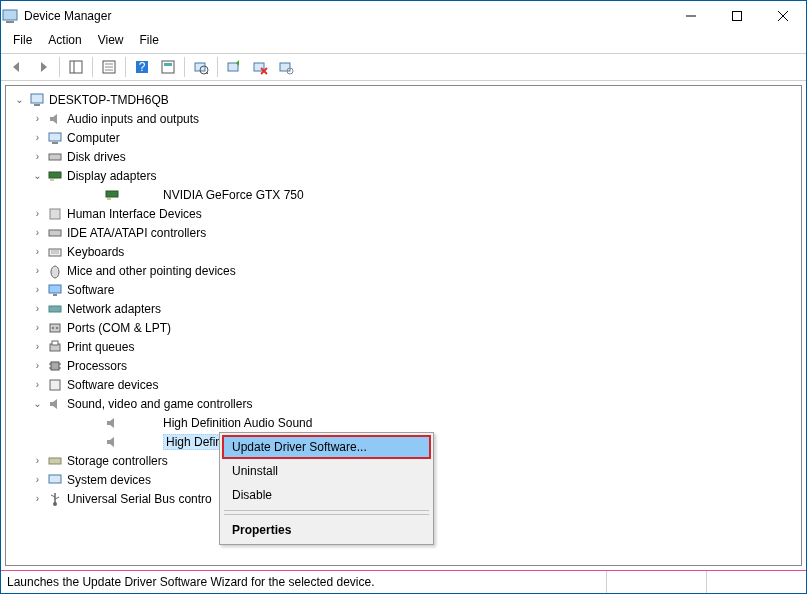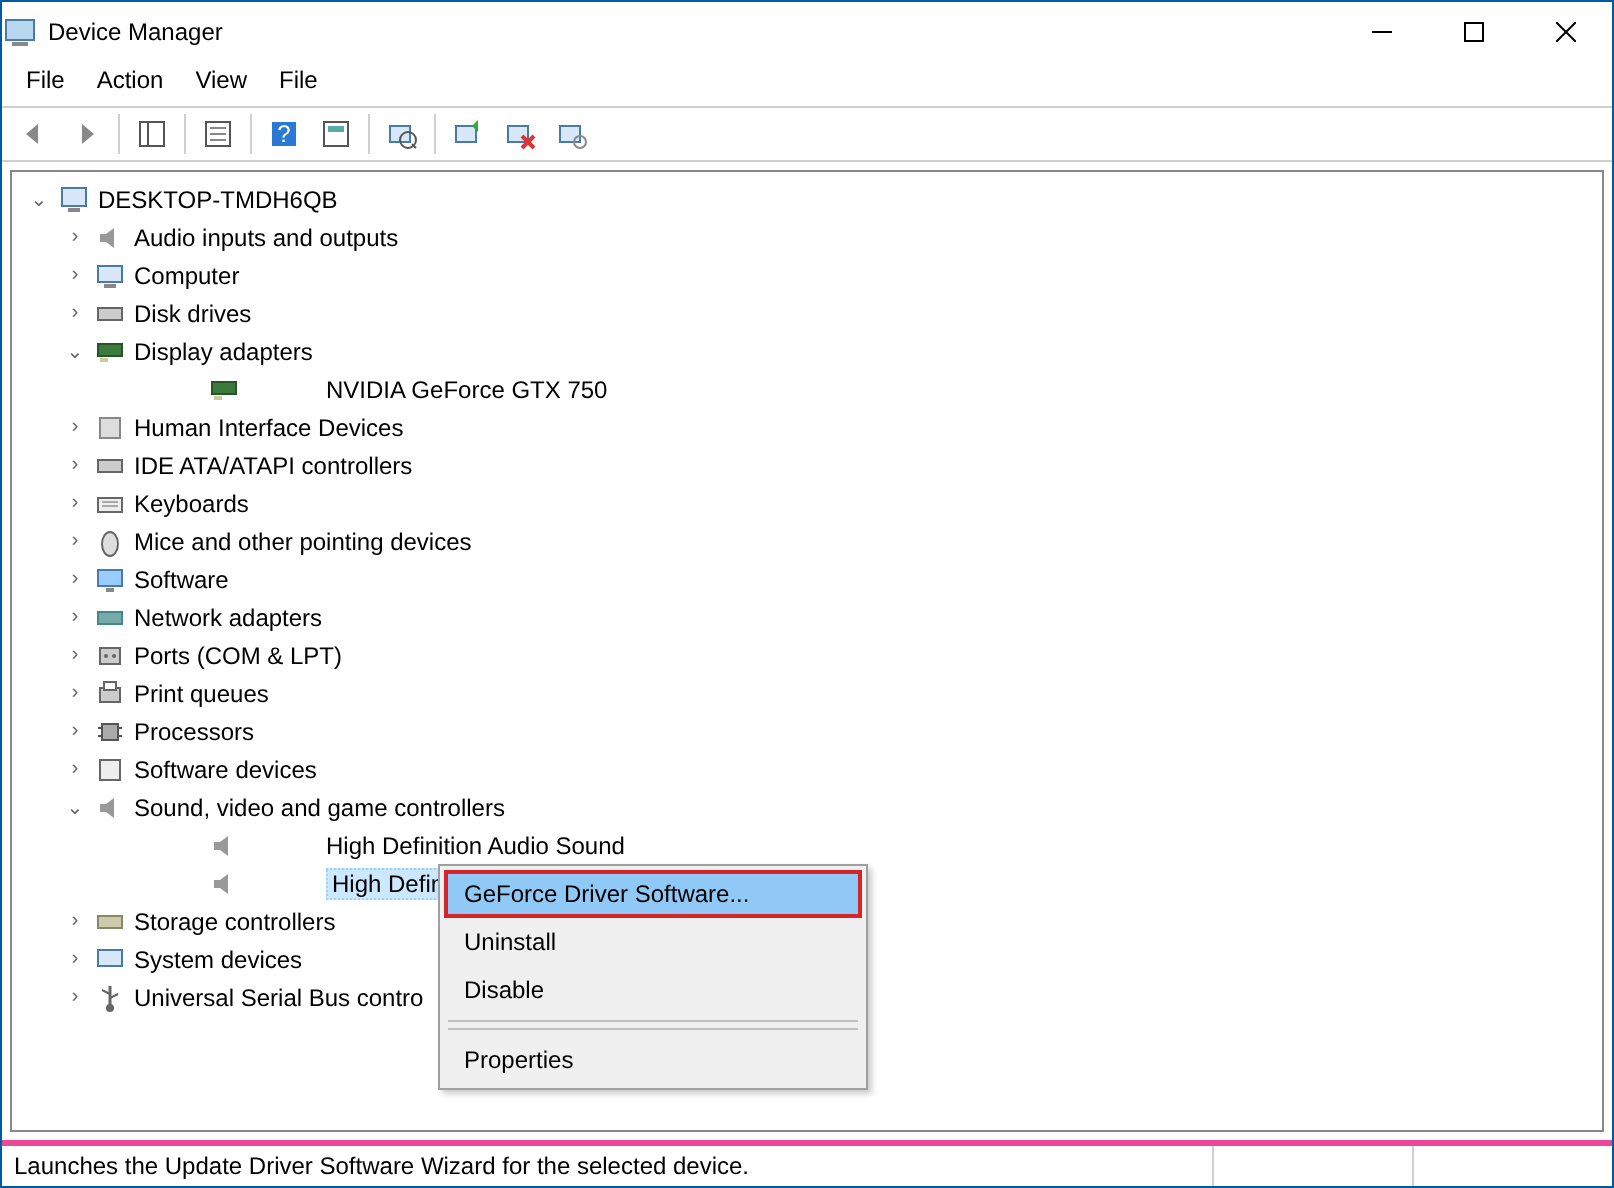--- a/index.html
+++ b/index.html
@@ -20,23 +20,23 @@
   .expander.blank { visibility: hidden; }
   .nodeicon { width: 16px; height: 16px; margin: 0 4px 0 2px; display: flex; align-items: center; justify-content: center; }
   .nodelabel { }
   .nodelabel.sel { background: #cce8ff; border: 1px dotted #99d1ff; padding: 0 2px; }
   .indent0 { padding-left: 4px; }
   .indent1 { padding-left: 22px; }
   .indent2 { padding-left: 40px; gap: 39px; }
   .ctxmenu { position: absolute; background: #f0f0f0; border: 1px solid #a0a0a0; box-shadow: 2px 2px 3px rgba(0,0,0,0.2); top: 346px; left: 213px; width: 215px; padding: 2px; }
   .ctxmenu .citem { padding: 5px 10px; }
   .ctxmenu .citem.hl { background: #90c8f6; border: 2px solid #d4252b; padding: 3px 8px; }
-  .ctxmenu .citem.bold { font-weight: normal; }
+  .ctxmenu .citem.bold { font-weight: bold; }
   .ctxmenu .csep { height: 1px; background: #c0c0c0; margin: 3px 2px; }
-  .statusbar { height: 23px; border-top: 3px solid #ec4899; display: flex; align-items: center; }
+  .statusbar { height: 23px; border-top: 1px solid #ec4899; display: flex; align-items: center; }
   .statusbar .cell { padding: 0 6px; height: 100%; display: flex; align-items: center; }
   .statusbar .cell.main { flex: 1; }
   .statusbar .cell.side { width: 100px; border-left: 1px solid #d0d0d0; }
   svg { display: block; }
 </style>
 </head>
 <body>
 
 <div class="titlebar">
   <span class="icon">
@@ -378,21 +378,21 @@
             <line x1="8" y1="6" x2="4" y2="4" stroke="#666"></line>
             <line x1="8" y1="8" x2="12" y2="6" stroke="#666"></line>
           </svg>
         </span>
       <span class="nodelabel">Universal Serial Bus contro</span>
     </div>
 
   </div>
 
   <div class="ctxmenu">
-    <div class="citem hl">GeForce Driver Software...</div>
+    <div class="citem hl">Update Driver Software...</div>
     <div class="citem">Uninstall</div>
     <div class="citem">Disable</div>
     <div class="csep"></div>
     <div class="csep"></div>
     <div class="citem bold">Properties</div>
   </div>
 </div>
 
 <div class="statusbar">
   <div class="cell main">Launches the Update Driver Software Wizard for the selected device.</div>

